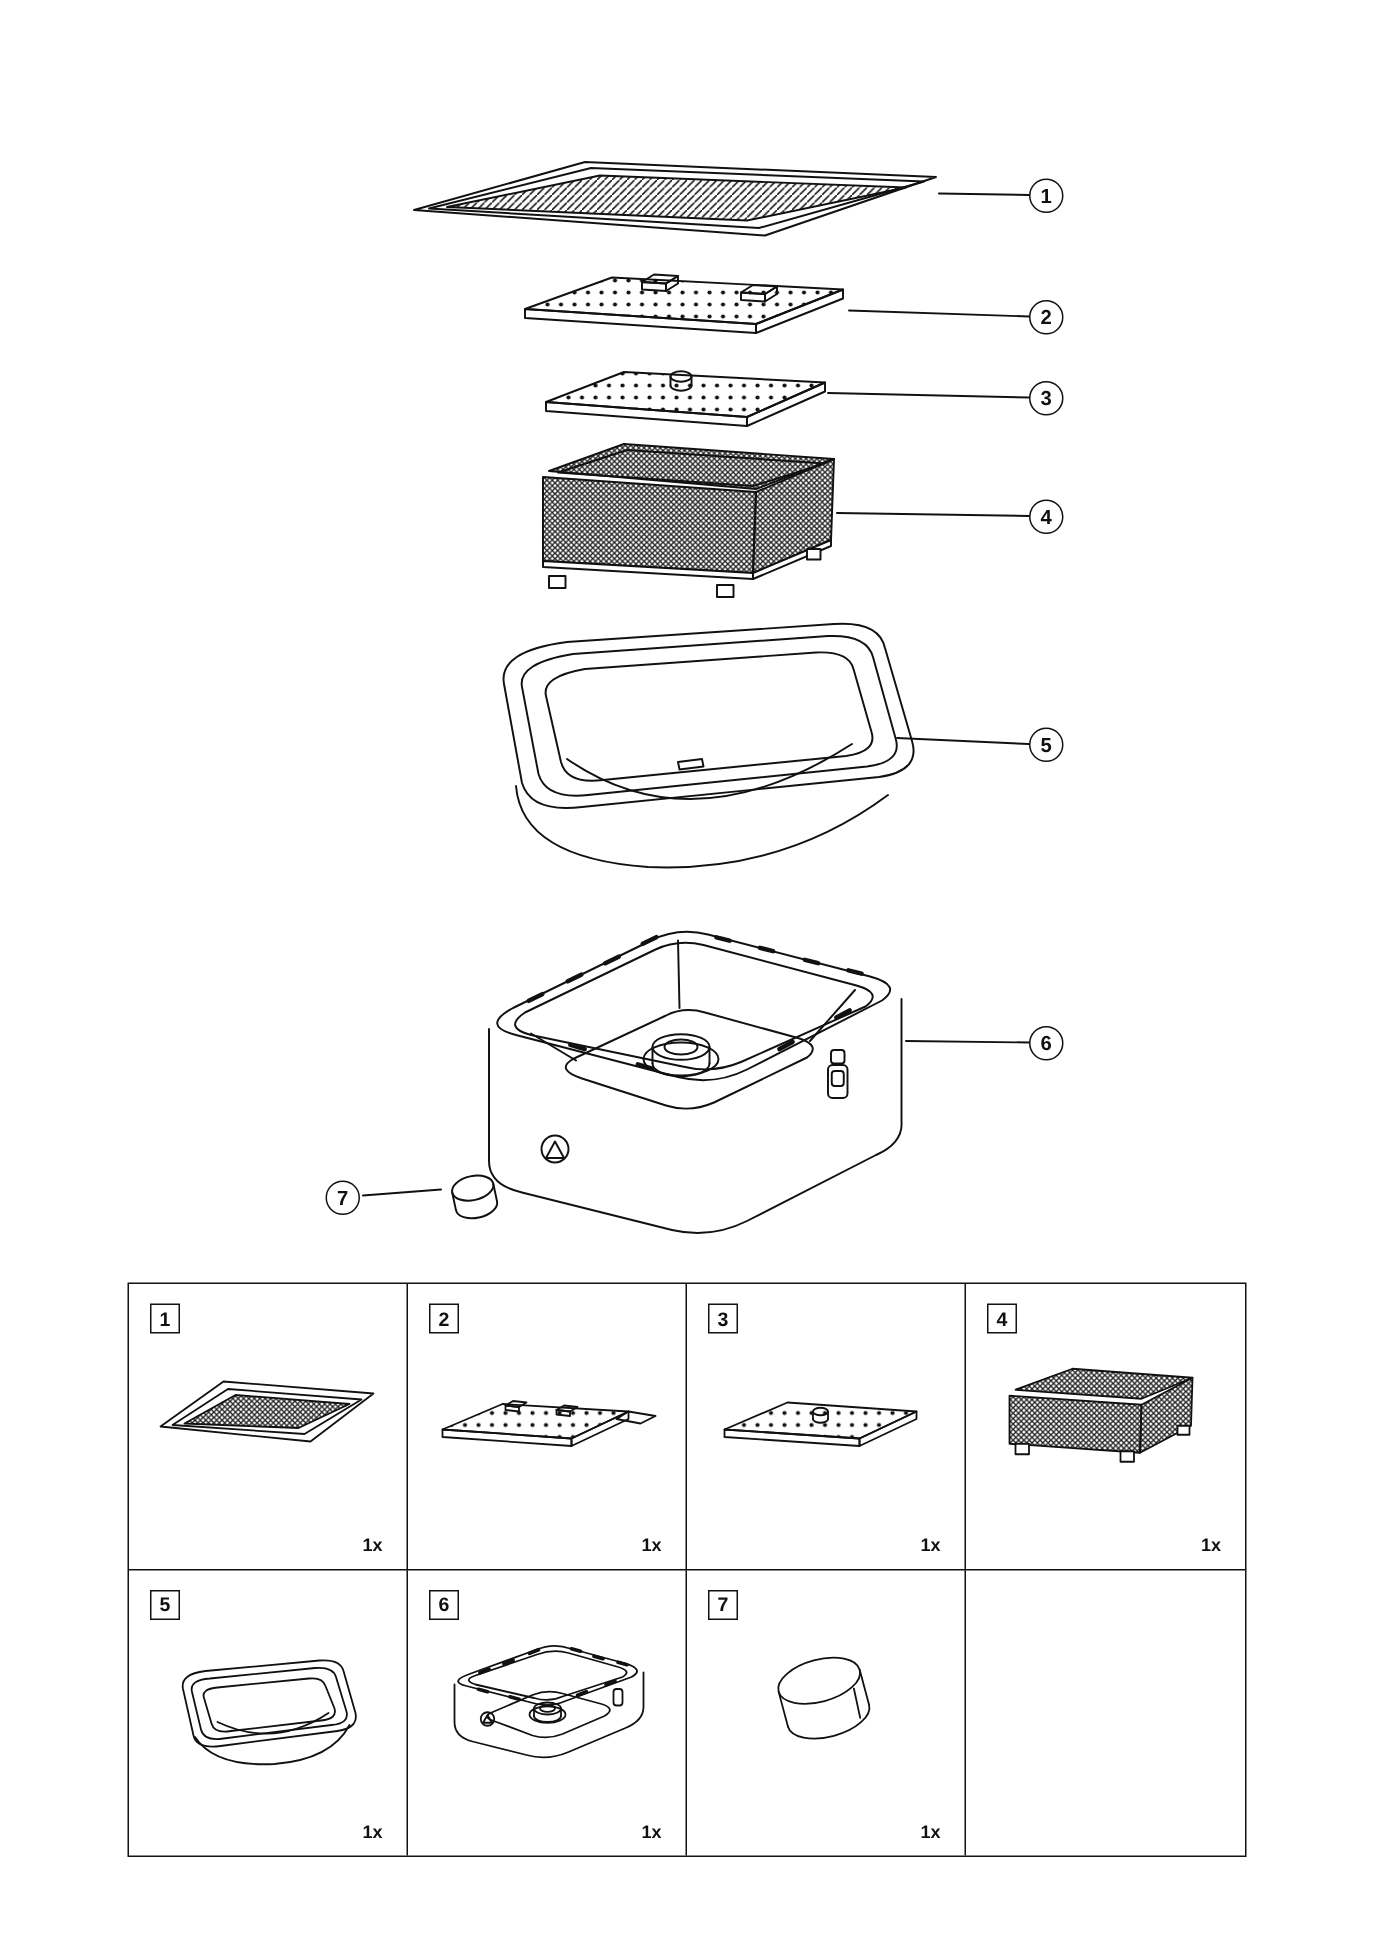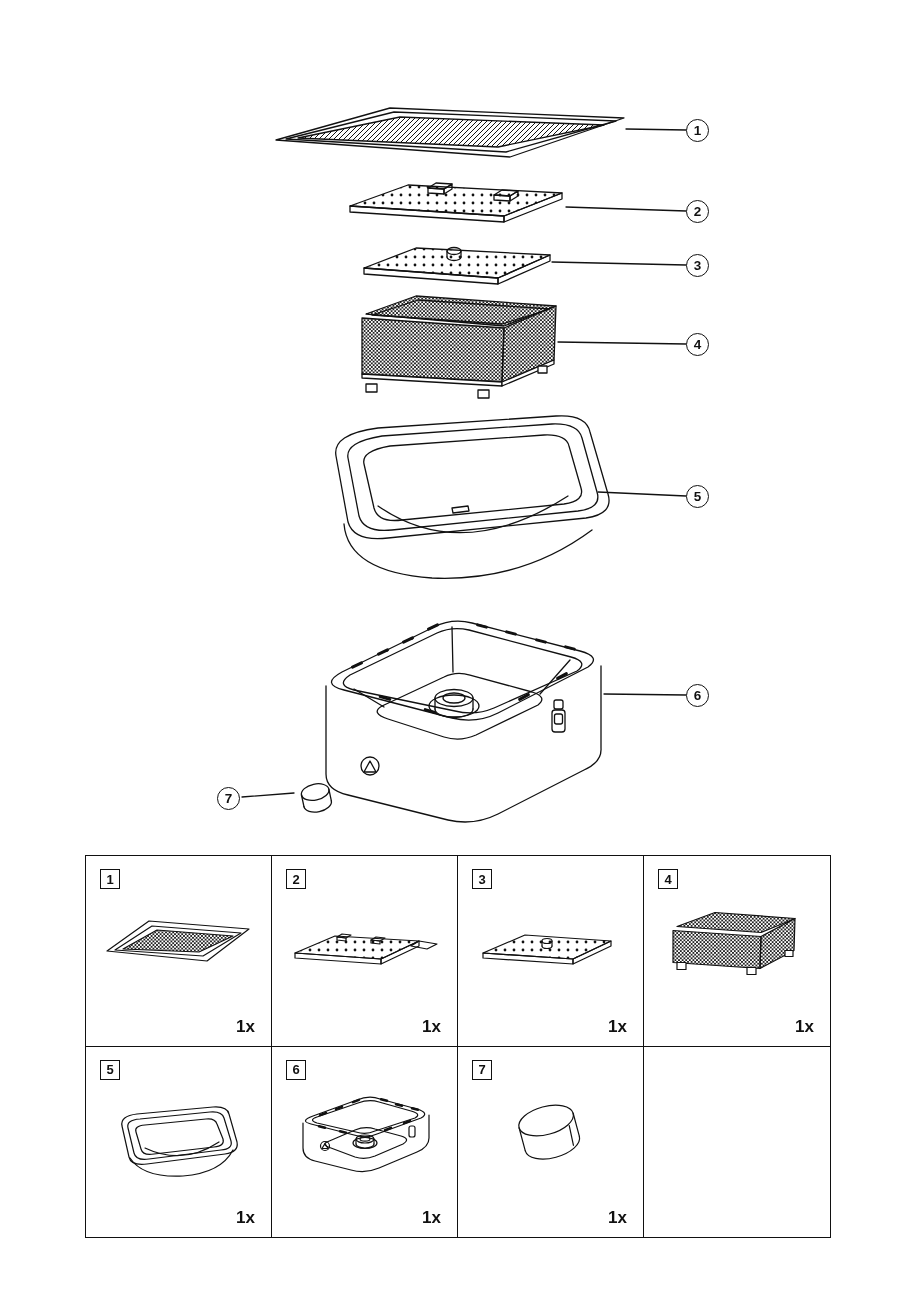--- a/index.html
+++ b/index.html
@@ -19,21 +19,21 @@
     background:#fff;
   }
   .cell { position:relative; border-right:1px solid #111; border-bottom:1px solid #111; }
   .cell:nth-child(4n) { border-right:none; }
   .cell:nth-child(n+5) { border-bottom:none; }
   .badge {
     position:absolute; left:14px; top:13px; width:20px; height:20px;
     border:1.6px solid #111; background:#fff; display:flex; align-items:center; justify-content:center;
     font-size:13px; font-weight:700; line-height:1;
   }
-  .qty { position:absolute; right:16px; bottom:9px; font-size:17px; font-weight:700; }
+  .qty { position:absolute; right:16px; bottom:9px; font-size:12px; font-weight:700; }
   .mini { position:absolute; left:50%; top:47%; transform:translate(-50%,-50%); }
 </style>
 </head>
 <body>
 
 <div class="canvas">
 
   <svg class="exploded" width="915" height="855" viewBox="0 0 915 855">
     <defs>
       <pattern id="dotsPat" width="9" height="8" patternUnits="userSpaceOnUse">

